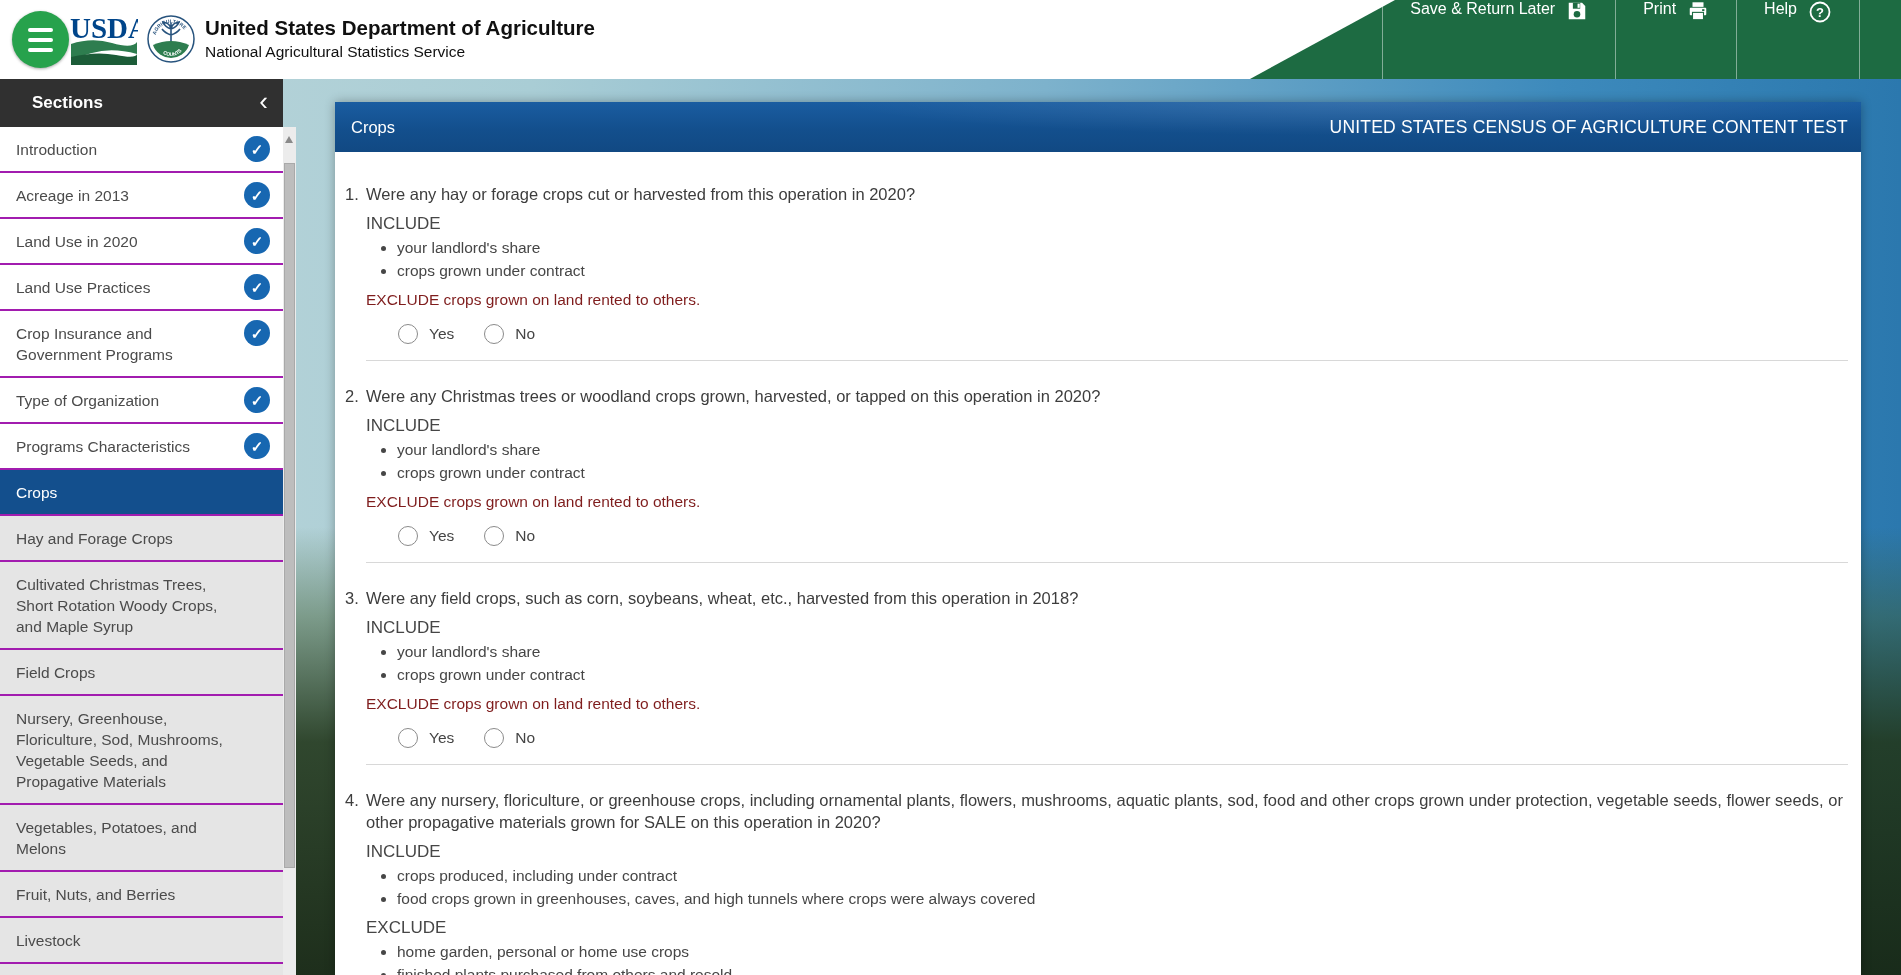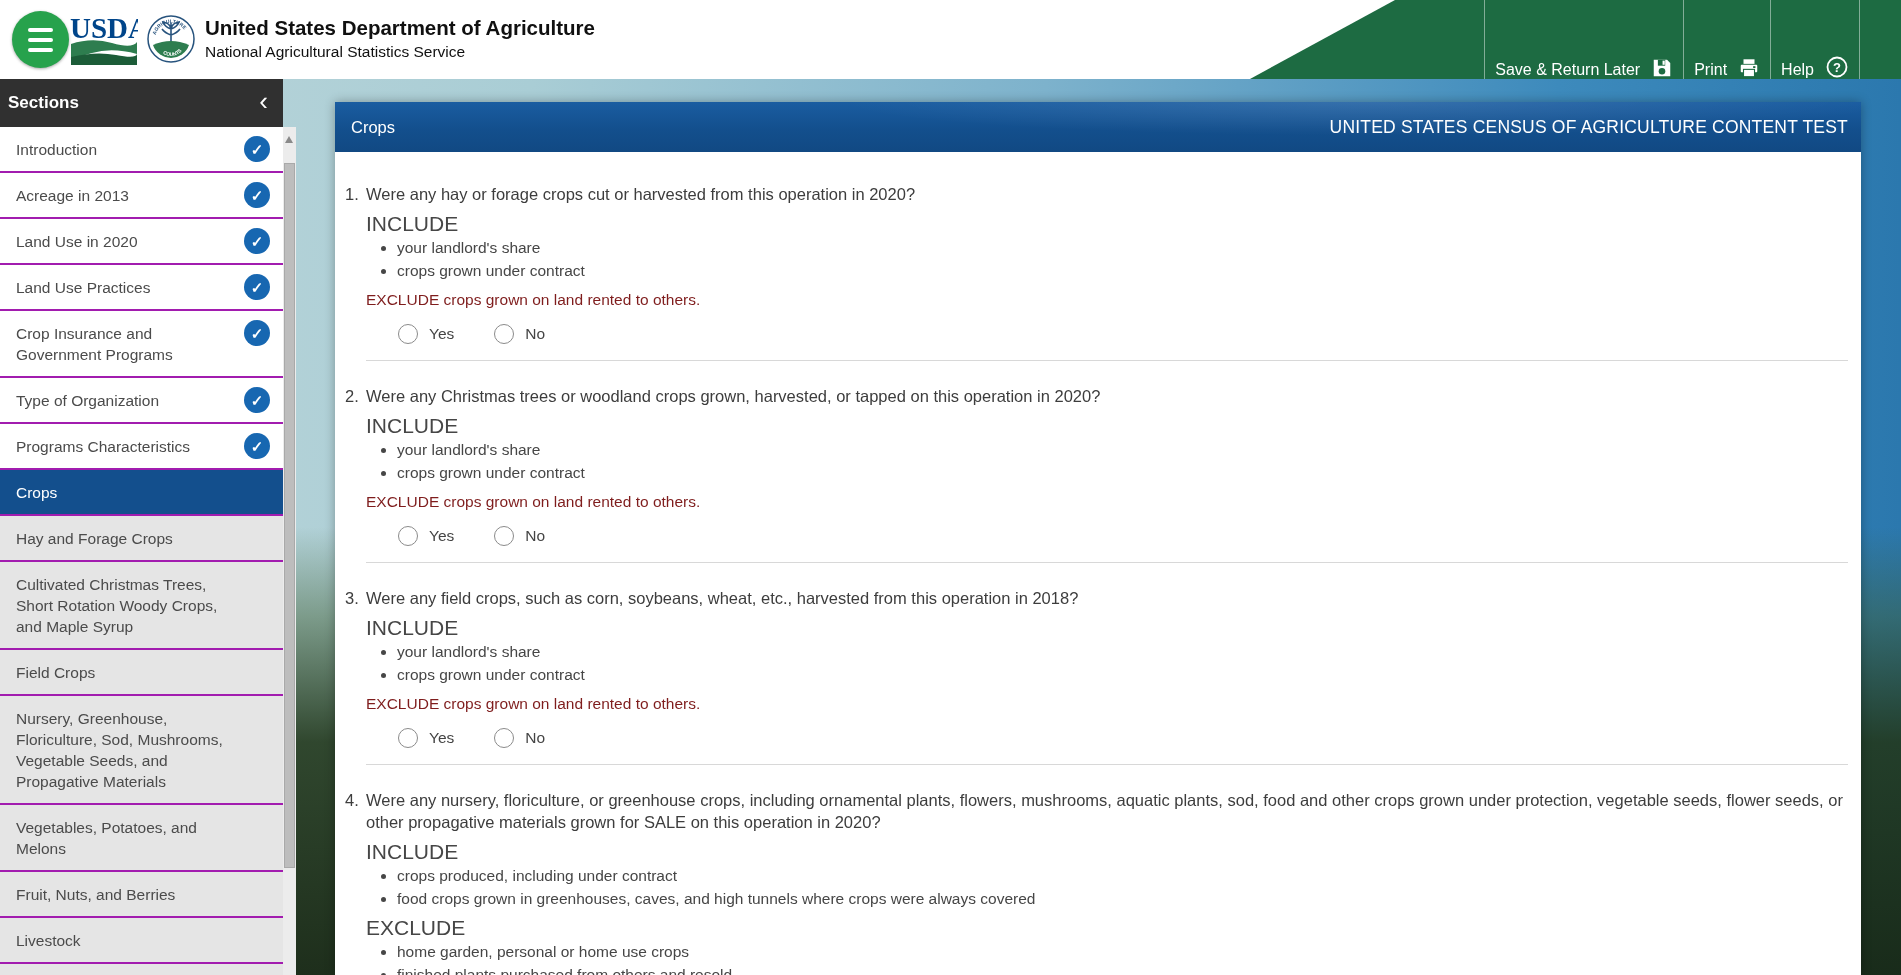--- a/index.html
+++ b/index.html
@@ -31,30 +31,30 @@
   .header-titles { position:absolute; left:205px; top:15px; color:#101010; }
   .header-title { font-size:20.5px; font-weight:bold; line-height:26px; }
   .header-subtitle { font-size:15.5px; font-weight:normal; line-height:21px; }
 
   .header-green {
     position:absolute; right:0; top:0; width:661px; height:79px; background:#1d6b42;
     clip-path:polygon(155px 0, 661px 0, 661px 79px, 10px 79px);
   }
   .header-nav { position:absolute; right:41px; top:0; height:79px; display:flex; border-right:1px solid rgba(255,255,255,.45); }
   .header-btn {
-    display:flex; align-items:flex-end; gap:11px; padding:0 10px;
+    display:flex; align-items:flex-start; gap:11px; padding:0 27px;
     border-left:1px solid rgba(255,255,255,.45); color:#fff; font-size:16px; cursor:pointer; white-space:nowrap;
   }
   .header-btn svg { display:block; }
 
   
   .sidebar { position:absolute; left:0; top:79px; width:283px; bottom:0; background:#fff; overflow:hidden; z-index:4; }
   .sections-header {
     height:48px; background:#303030; color:#fff; display:flex; align-items:center;
-    justify-content:space-between; padding:0 15px 0 8px;
+    justify-content:space-between; padding:0 15px 0 32px;
   }
   .sections-title { font-size:17px; font-weight:bold; }
   .collapse-chevron { font-size:26px; line-height:1; color:#fff; cursor:pointer; margin-top:-4px; font-weight:normal; }
   .section-item {
     position:relative; padding:12px 42px 11px 16px; font-size:15.5px; line-height:21px;
     color:#4b4b4b; border-bottom:2px solid #a21caf; cursor:pointer; background:#fff;
   }
   .section-item.upcoming { background:#e5e5e5; }
   .section-item.active { background:#134f8d; color:#fff; }
   .check-badge {
@@ -88,25 +88,25 @@
   }
   .panel-title { color:#fff; font-size:16.5px; }
   .panel-banner { color:#fff; font-size:17.5px; letter-spacing:.2px; }
 
   .panel-body { padding:31px 13px 0 10px; }
   .question { margin:0; }
   .q-row { display:flex; }
   .q-num { flex:none; width:21px; font-size:16.5px; color:#3d3d3d; line-height:22px; }
   .q-body { flex:1; min-width:0; }
   .q-text { font-size:16.5px; color:#3d3d3d; line-height:22px; margin:0 0 8px 0; }
-  .q-include-label, .q-exclude-label { font-size:21px; color:#464646; line-height:22px; }
+  .q-include-label, .q-exclude-label { font-size:17px; color:#464646; line-height:22px; }
   ul.q-list { margin:1px 0 7px 0; padding-left:31px; }
   ul.q-list li { font-size:15.5px; color:#464646; line-height:23px; }
   .q-exclude { font-size:15.5px; color:#7f1d1d; line-height:22px; margin:0 0 13px 0; }
-  .q-options { display:flex; align-items:center; gap:40px; margin:0 0 16px 32px; }
+  .q-options { display:flex; align-items:center; gap:30px; margin:0 0 16px 32px; }
   .radio-option { display:flex; align-items:center; gap:11px; font-size:15.5px; color:#444; cursor:pointer; }
   .radio-circle { width:20px; height:20px; border:1.5px solid #8b8b8b; border-radius:50%; background:#fff; flex:none; }
   hr.q-divider { border:none; border-top:1px solid #d8d8d8; margin:0 0 24px 21px; }
 </style>
 </head>
 <body>
 
 <div class="app">
 
   <div class="photo-bg"></div>

